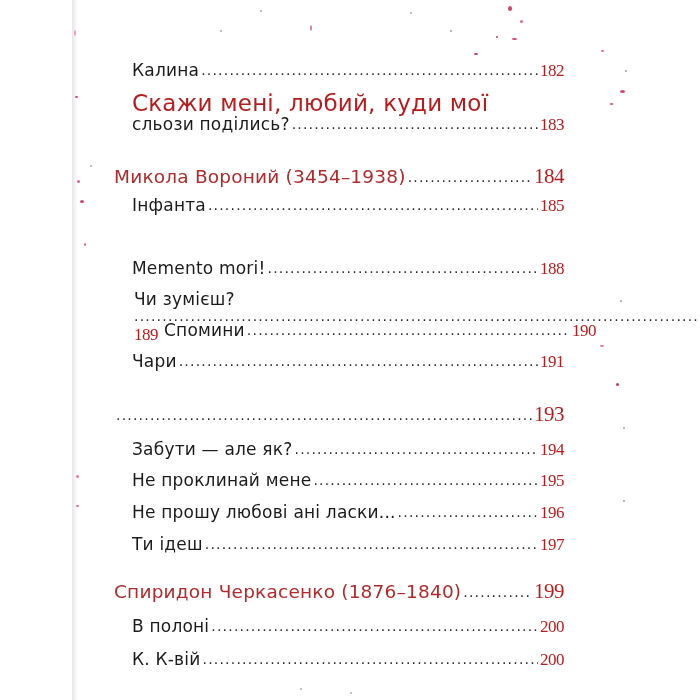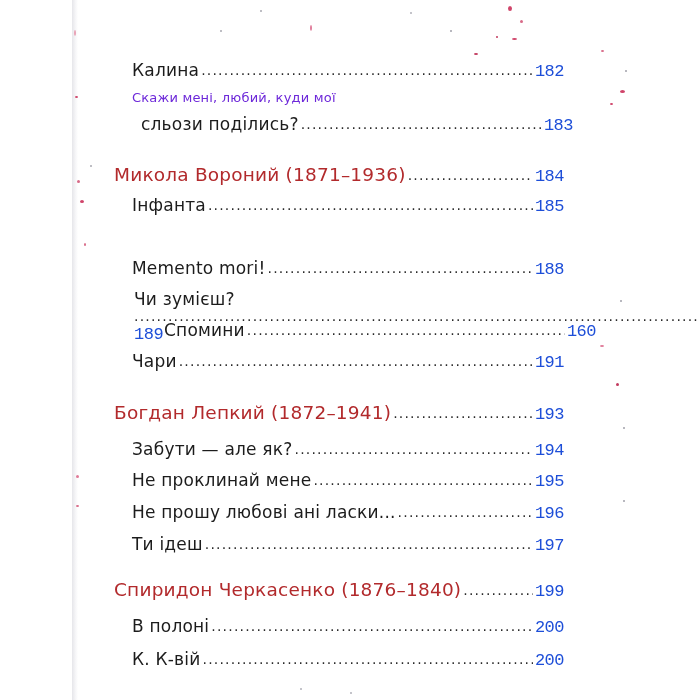--- a/index.html
+++ b/index.html
@@ -60,32 +60,32 @@
       font-size: 14px;
       letter-spacing: 1.2px;
       position: relative;
       top: -1px;
     }
     .row .leader::before {
       content: "........................................................................................................................................................";
     }
     .row .page-num {
       flex: 0 0 auto;
-      font-family: Liberation Mono, monospace;
+      font-family: Liberation Serif, serif;
       font-size: 17px;
-      color: #1d4ed8;
+      color: #b91c1c;
       letter-spacing: -0.5px;
     }
-    .row.author .page-num { font-size: 17px; }
+    .row.author .page-num { font-size: 21px; }
     .line-first {
       position: absolute;
       left: 132px;
       font-family: "DejaVu Sans", sans-serif;
-      font-size: 13px;
-      color: #6d28d9;
+      font-size: 23px;
+      color: #b91c1c;
       letter-spacing: 0.2px;
       white-space: nowrap;
     }
   </style>
 </head>
 <body>
 
 <div class="page-edge"></div>
 
 <div class="toc">
@@ -122,28 +122,28 @@
     <div class="speck" style="left:350px;top:692px;width:2px;height:2px;background:#b0b0b8;"></div>
   </div>
 
   <div class="row entry" style="top:60px;">
     <span class="title">Калина</span>
     <span class="leader"></span>
     <span class="page-num">182</span>
   </div>
 
   <div class="line-first" style="top:90px;">Скажи мені, любий, куди мої</div>
-  <div class="row entry" style="top:114px;margin-left:9px;">
+  <div class="row entry" style="top:114px;">
     <span class="title">сльози поділись?</span>
     <span class="leader"></span>
     <span class="page-num">183</span>
   </div>
 
   <div class="row author" style="top:164px;">
-    <span class="title">Микола Вороний (1871–1936)</span>
+    <span class="title">Микола Вороний (3454–1938)</span>
     <span class="leader"></span>
     <span class="page-num">184</span>
   </div>
   <div class="row entry" style="top:195px;">
     <span class="title">Інфанта</span>
     <span class="leader"></span>
     <span class="page-num">185</span>
   </div>
   <div class="row entry" style="top:258px;">
     <span class="title">Memento mori!</span>
@@ -151,30 +151,29 @@
     <span class="page-num">188</span>
   </div>
   <div class="row entry" style="top:289px;flex-direction:column;">
     <span class="title">Чи зумієш?</span>
     <span class="leader"></span>
     <span class="page-num">189</span>
   </div>
   <div class="row entry" style="top:320px;margin-left:32px;">
     <span class="title">Спомини</span>
     <span class="leader"></span>
-    <span class="page-num">160</span>
+    <span class="page-num">190</span>
   </div>
   <div class="row entry" style="top:351px;">
     <span class="title">Чари</span>
     <span class="leader"></span>
     <span class="page-num">191</span>
   </div>
 
   <div class="row author" style="top:402px;">
-    <span class="title">Богдан Лепкий (1872–1941)</span>
     <span class="leader"></span>
     <span class="page-num">193</span>
   </div>
   <div class="row entry" style="top:439px;">
     <span class="title">Забути — але як?</span>
     <span class="leader"></span>
     <span class="page-num">194</span>
   </div>
   <div class="row entry" style="top:470px;text-align:center;">
     <span class="title">Не проклинай мене</span>

